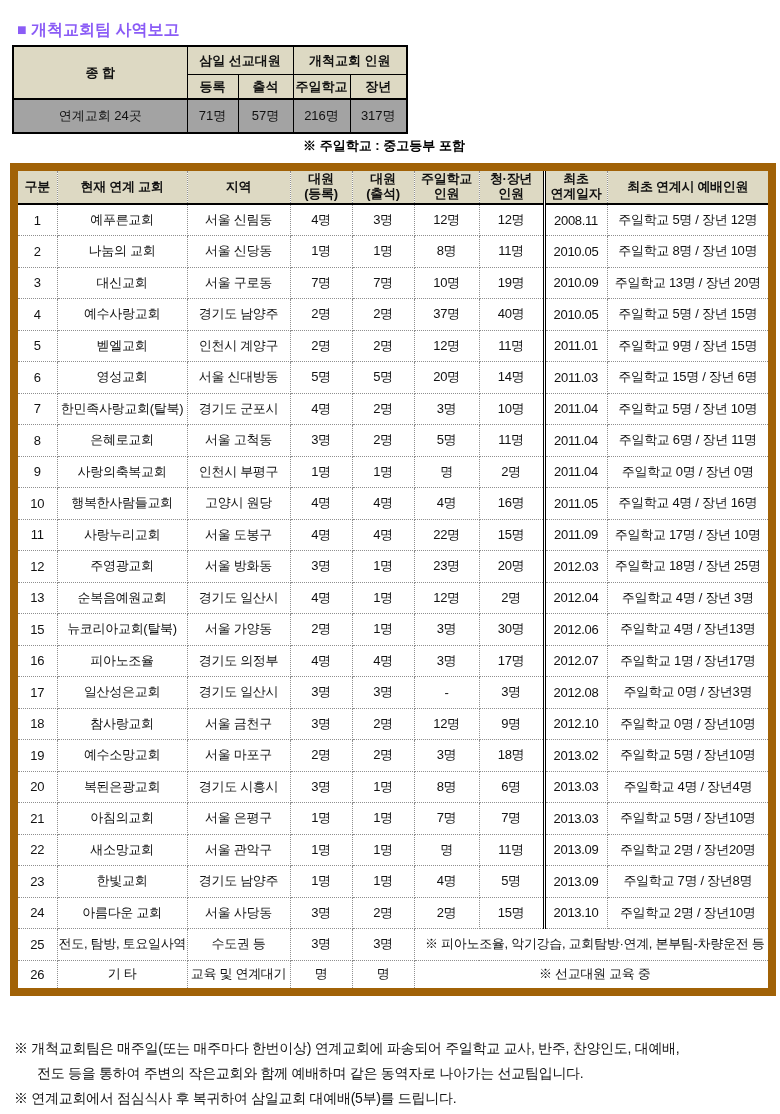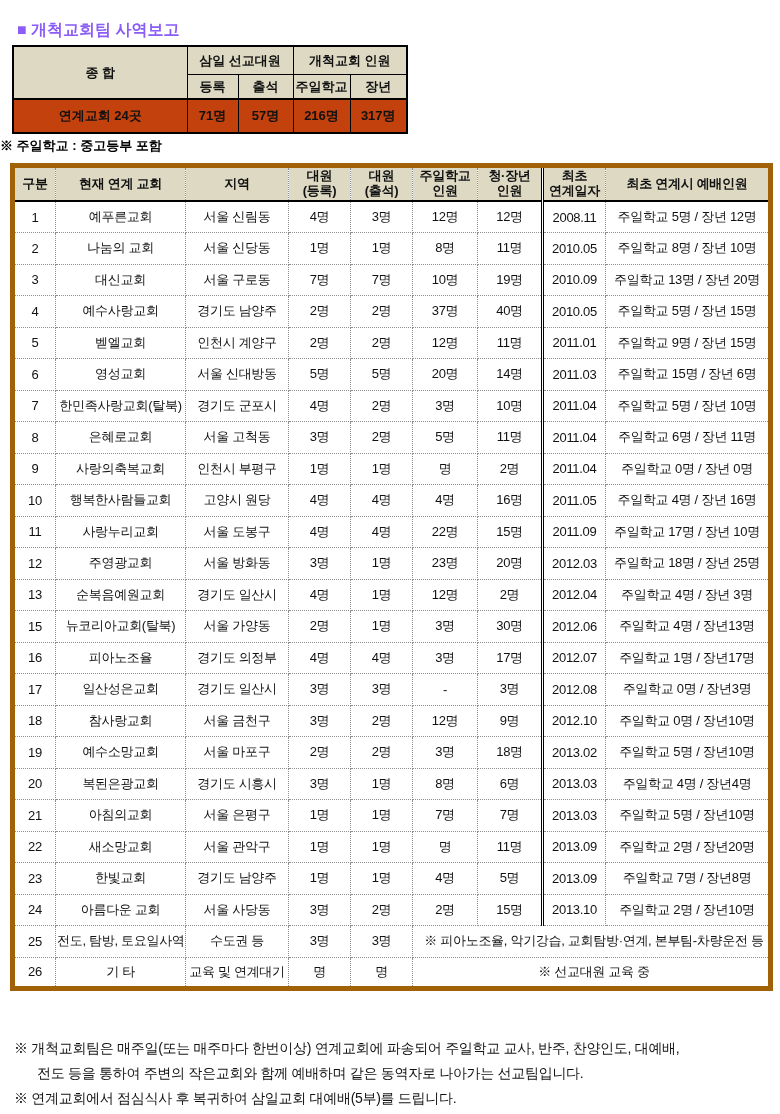--- a/index.html
+++ b/index.html
@@ -22,33 +22,33 @@
     table-layout:fixed; border:2px solid #000;
   }
   .summary th, .summary td {
     border:1px solid #000; text-align:center; vertical-align:middle;
     font-size:13px; padding:0; overflow:hidden;
   }
   .summary th { background:#ddd9c3; font-weight:bold; }
   .summary .hrow1 th { height:27px; }
   .summary .hrow2 th { height:23px;margin-top:28px; }
   .summary .drow td {
-    height:32px; background:#c2410c; border-top:2px solid #000; font-weight:bold;
+    height:32px; background:#a3a3a3; border-top:2px solid #000; font-weight:normal;
   }
 
   
   .note {
     position:absolute; left:0; top:137px; width:768px;
-    text-align:left; font-size:13px; font-weight:bold; color:#000;
+    text-align:center; font-size:13px; font-weight:bold; color:#000;
   }
 
   
   .main {
     position:absolute; left:10px; top:163px; width:758px;
-    table-layout:fixed; border:5px solid #a16207;
+    table-layout:fixed; border:8px solid #a16207;
   }
   .main th, .main td {
     border:1px dotted #8f8f8f; text-align:center; vertical-align:middle;
     font-size:13px; padding:0 1px; overflow:hidden; letter-spacing:-0.3px;
   }
   .main thead th {
     background:#ddd9c3; font-weight:bold; height:32px;
     border-bottom:2px solid #000; white-space:pre-line; line-height:1.15;
   }
   .main tbody tr { height:31.5px; }

